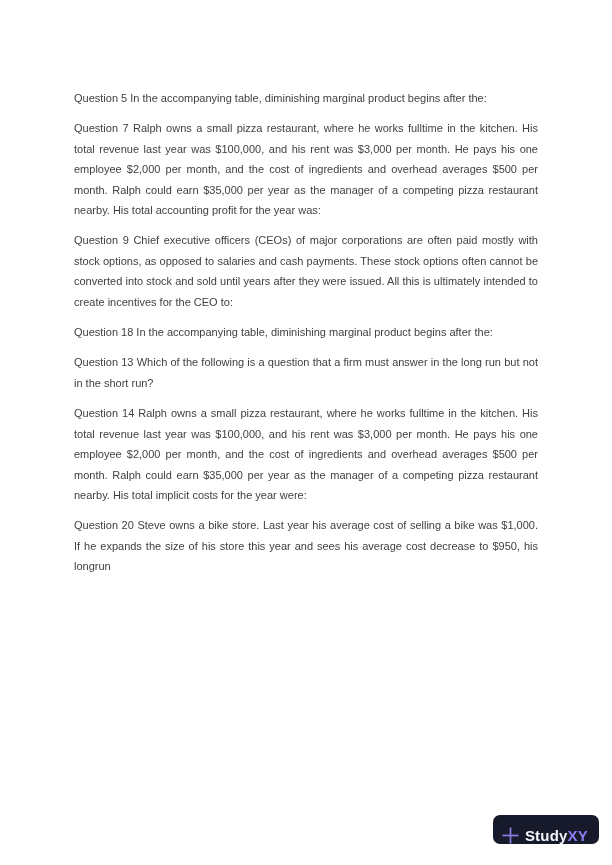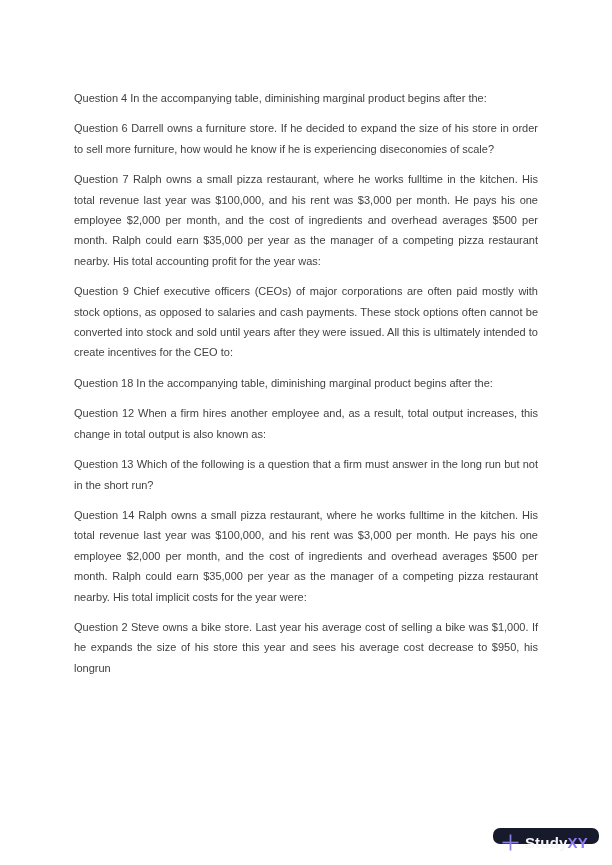--- a/index.html
+++ b/index.html
@@ -28,21 +28,21 @@
     color: var(--text);
     font-size: 11px;
     line-height: 20.4px;
     text-align: justify;
   }
   .content p { margin: 0 0 10px 0; }
   .content p.cut { text-align-last: justify; }
   .logo-badge {
     position: absolute;
     right: 13px; bottom: 21px;
-    height: 16px;
+    height: 29px;
     display: flex;
     align-items: center;
     gap: 6px;
     padding: 12px 11px 0 9px;
     background: var(--logo-bg);
     border-radius: 7px;
   }
   .logo-plus-wrap {
     display: inline-flex;
     align-items: center;
@@ -54,29 +54,27 @@
     white-space: nowrap;
   }
   .logo-text .study { color: var(--logo-study); }
   .logo-text .xy { color: var(--logo-accent); }
 </style>
 </head>
 <body>
 
 <div class="page">
   <div class="content">
-    <p>Question 4 In the accompanying table, diminishing marginal product begins after the:</p>
-    <p>Question 6 Darrell owns a furniture store. If he decided to expand the size of his store in order to sell more furniture, how would he know if he is experiencing diseconomies of scale?</p>
+    <p>Question 5 In the accompanying table, diminishing marginal product begins after the:</p>
     <p>Question 7 Ralph owns a small pizza restaurant, where he works fulltime in the kitchen. His total revenue last year was $100,000, and his rent was $3,000 per month. He pays his one employee $2,000 per month, and the cost of ingredients and overhead averages $500 per month. Ralph could earn $35,000 per year as the manager of a competing pizza restaurant nearby. His total accounting profit for the year was:</p>
     <p>Question 9 Chief executive officers (CEOs) of major corporations are often paid mostly with stock options, as opposed to salaries and cash payments. These stock options often cannot be converted into stock and sold until years after they were issued. All this is ultimately intended to create incentives for the CEO to:</p>
     <p>Question 18 In the accompanying table, diminishing marginal product begins after the:</p>
-    <p>Question 12 When a firm hires another employee and, as a result, total output increases, this change in total output is also known as:</p>
     <p>Question 13 Which of the following is a question that a firm must answer in the long run but not in the short run?</p>
     <p>Question 14 Ralph owns a small pizza restaurant, where he works fulltime in the kitchen. His total revenue last year was $100,000, and his rent was $3,000 per month. He pays his one employee $2,000 per month, and the cost of ingredients and overhead averages $500 per month. Ralph could earn $35,000 per year as the manager of a competing pizza restaurant nearby. His total implicit costs for the year were:</p>
-    <p class="cut">Question 2 Steve owns a bike store. Last year his average cost of selling a bike was $1,000. If he expands the size of his store this year and sees his average cost decrease to $950, his longrun</p>
+    <p class="cut">Question 20 Steve owns a bike store. Last year his average cost of selling a bike was $1,000. If he expands the size of his store this year and sees his average cost decrease to $950, his longrun</p>
   </div>
 
   <div class="logo-badge">
     <span class="logo-plus-wrap">
       <svg width="17" height="17" viewBox="0 0 17 17" aria-hidden="true">
         <line x1="8.5" y1="0.5" x2="8.5" y2="16.5" stroke="#8a7fe0" stroke-width="1.7"></line>
         <line x1="0.5" y1="8.5" x2="16.5" y2="8.5" stroke="#8a7fe0" stroke-width="1.7"></line>
       </svg>
     </span>
     <span class="logo-text"><span class="study">Study</span><span class="xy">XY</span></span>

